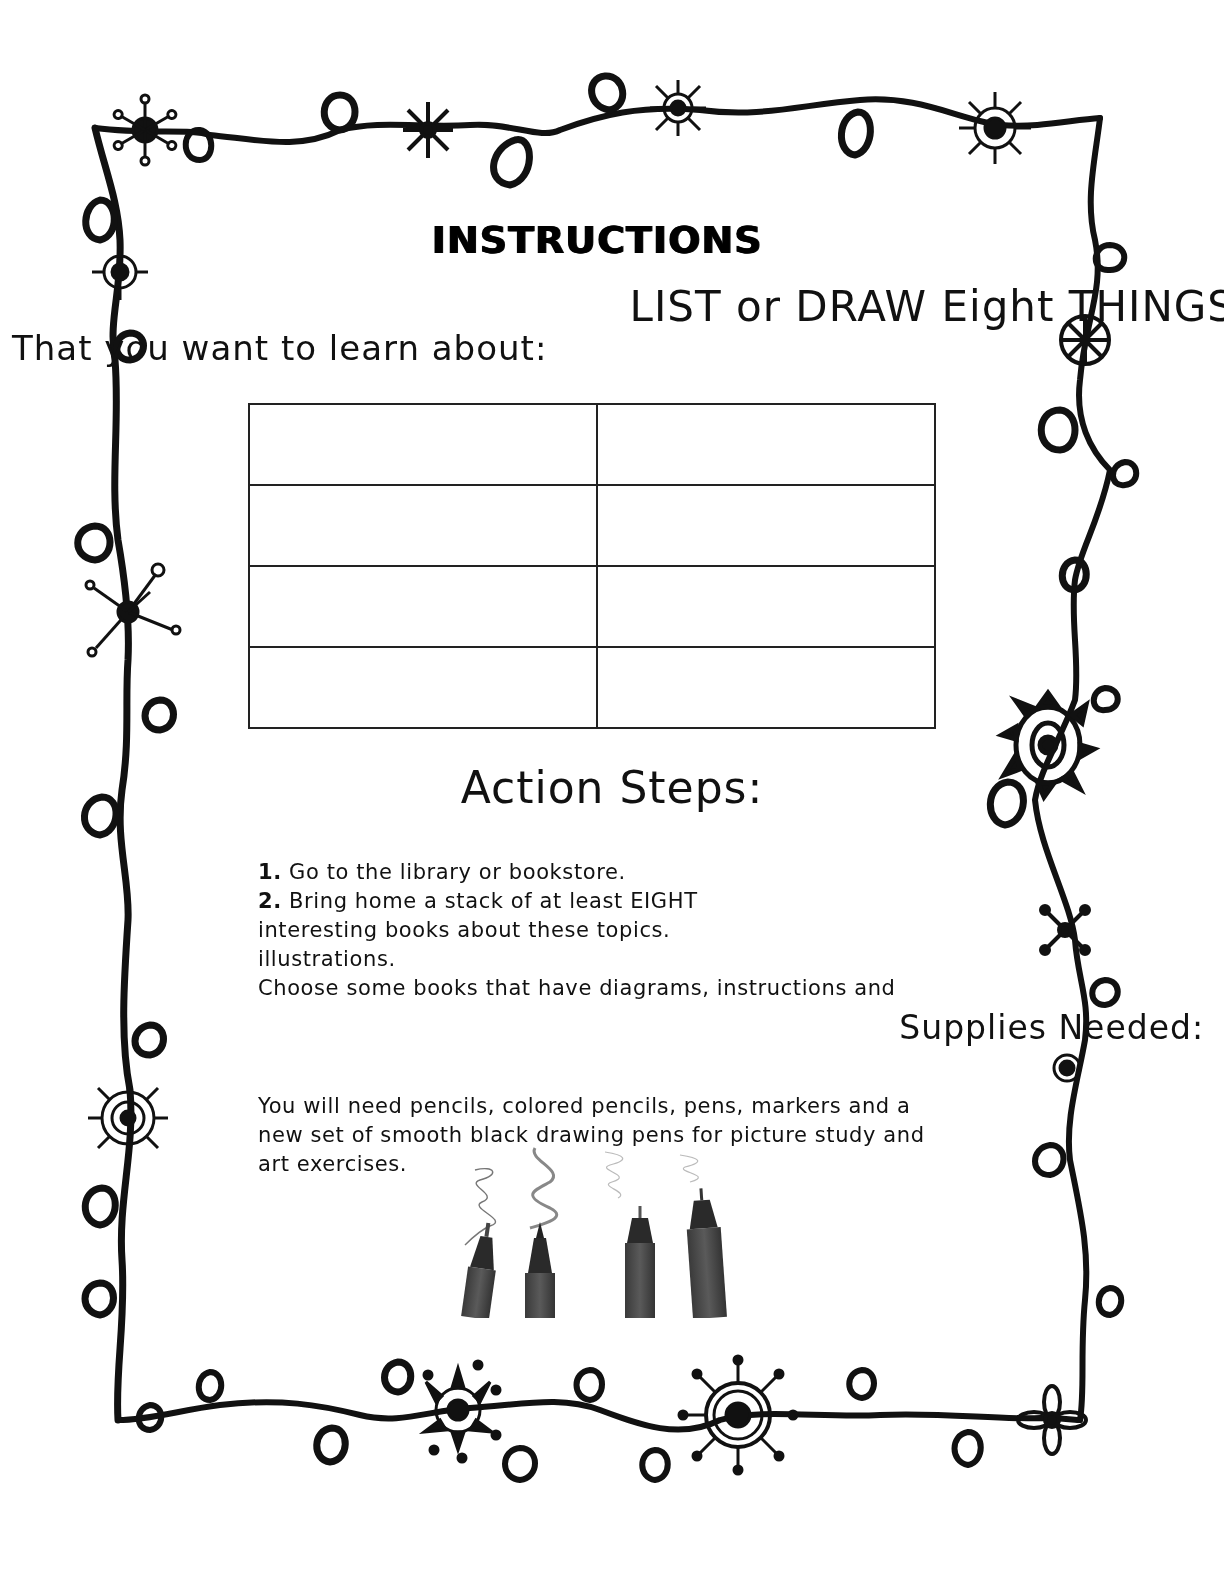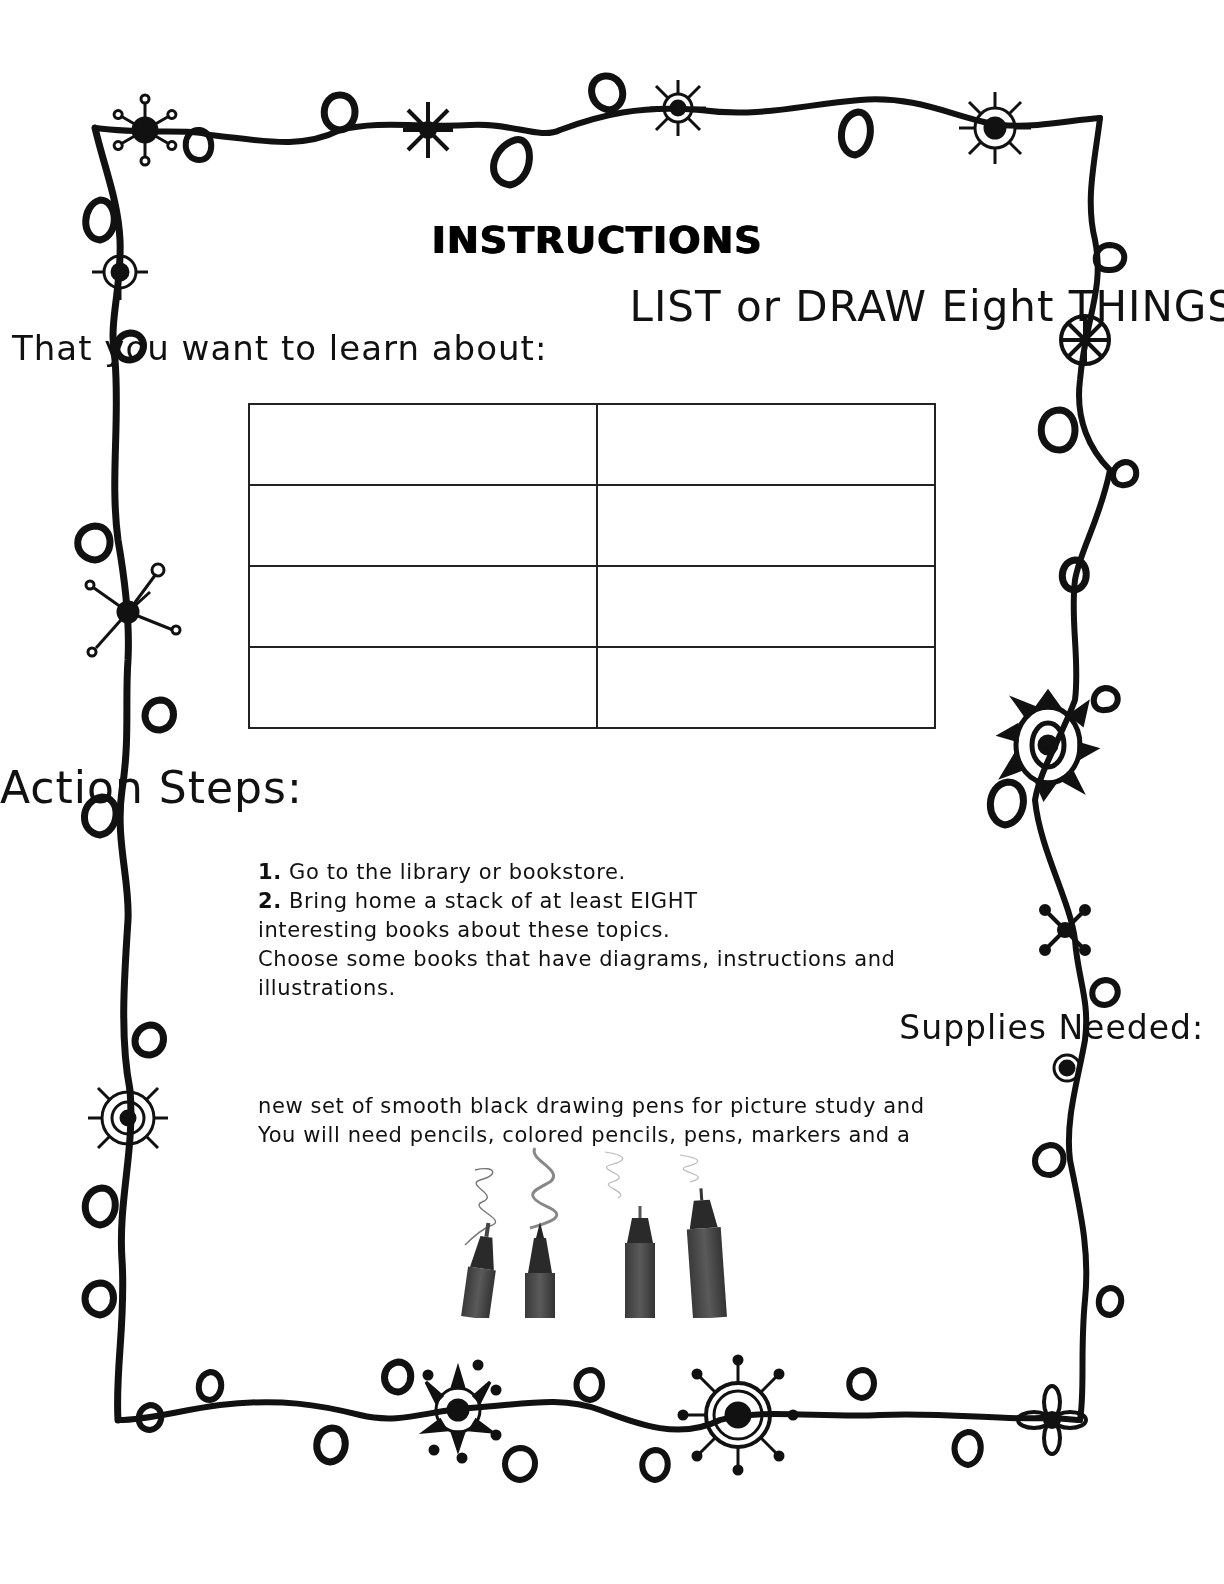--- a/index.html
+++ b/index.html
@@ -8,21 +8,21 @@
   #border { position: absolute; left: 0; top: 0; width: 1224px; height: 1584px; }
   .abs { position: absolute; }
   #title { left: 0; width: 1194px; top: 218px; text-align: center;
            font-family: "DejaVu Sans", sans-serif; font-weight: bold; font-size: 38px;
            letter-spacing: 1px; color: #000000; text-shadow: 1px 0 #111, -0.5px 0 #111; }
   #subtitle1 { left: 0; width: 1194px; top: 282px; text-align: right; font-size: 42px; letter-spacing: 1px; margin-left: 41px; }
   #subtitle2 { left: 12px; width: 1194px; top: 328px; text-align: left; font-size: 34px; letter-spacing: 1px; }
   #grid { left: 248px; top: 403px; width: 688px; height: 326px; border: 1.5px solid #222;
           display: grid; grid-template-columns: 348px 1fr; grid-template-rows: repeat(4, 1fr); box-sizing: border-box; }
   .cell { border: 0.75px solid #222; }
-  #action-title { left: 0; width: 1224px; top: 762px; font-size: 44px; letter-spacing: 1px; }
+  #action-title { left: 0; width: 1224px; top: 762px; text-align: center; font-size: 44px; letter-spacing: 1px; }
   .body-text { left: 258px; width: 680px; font-size: 21px; line-height: 29px; letter-spacing: 0.6px; margin-top: 40px; }
   #action-list { top: 818px; }
   #supplies-title { left: 0; width: 1204px; top: 1008px; text-align: right; font-size: 33px; letter-spacing: 1px; }
   #supplies-text { top: 1052px; }
   .b { font-weight: bold; }
   #pens { left: 440px; top: 1140px; width: 300px; height: 178px; }
 </style>
 </head>
 <body>
 
@@ -271,28 +271,29 @@
   <div class="cell"></div>
   <div class="cell"></div>
   <div class="cell"></div>
 </div>
 
 <div id="action-title" class="abs">Action Steps:</div>
 <div id="action-list" class="abs body-text">
   <div><span class="b">1.</span><span> Go to the library or bookstore.</span></div>
   <div><span class="b">2.</span><span> Bring home a stack of at least EIGHT</span></div>
   <div>interesting books about these topics.</div>
+  <div>illustrations.</div>
   <div>Choose some books that have diagrams, instructions and</div>
-  <div>illustrations.</div>
 </div>
 
 <div id="supplies-title" class="abs">Supplies Needed:</div>
 <div id="supplies-text" class="abs body-text">
+  <div>You will need pencils, colored pencils, pens, markers and a</div>
   <div>new set of smooth black drawing pens for picture study and</div>
-  <div>You will need pencils, colored pencils, pens, markers and a</div>
+  <div>art exercises.</div>
 </div>
 
 <svg id="pens" class="abs" viewBox="0 0 300 178" xmlns="http://www.w3.org/2000/svg">
   <defs>
     <linearGradient id="penBody" x1="0" x2="1">
       <stop offset="0" stop-color="#3a3a3a"></stop>
         <stop offset="0.5" stop-color="#5a5a5a"></stop>
         <stop offset="1" stop-color="#333"></stop>
     </linearGradient>
   </defs>

